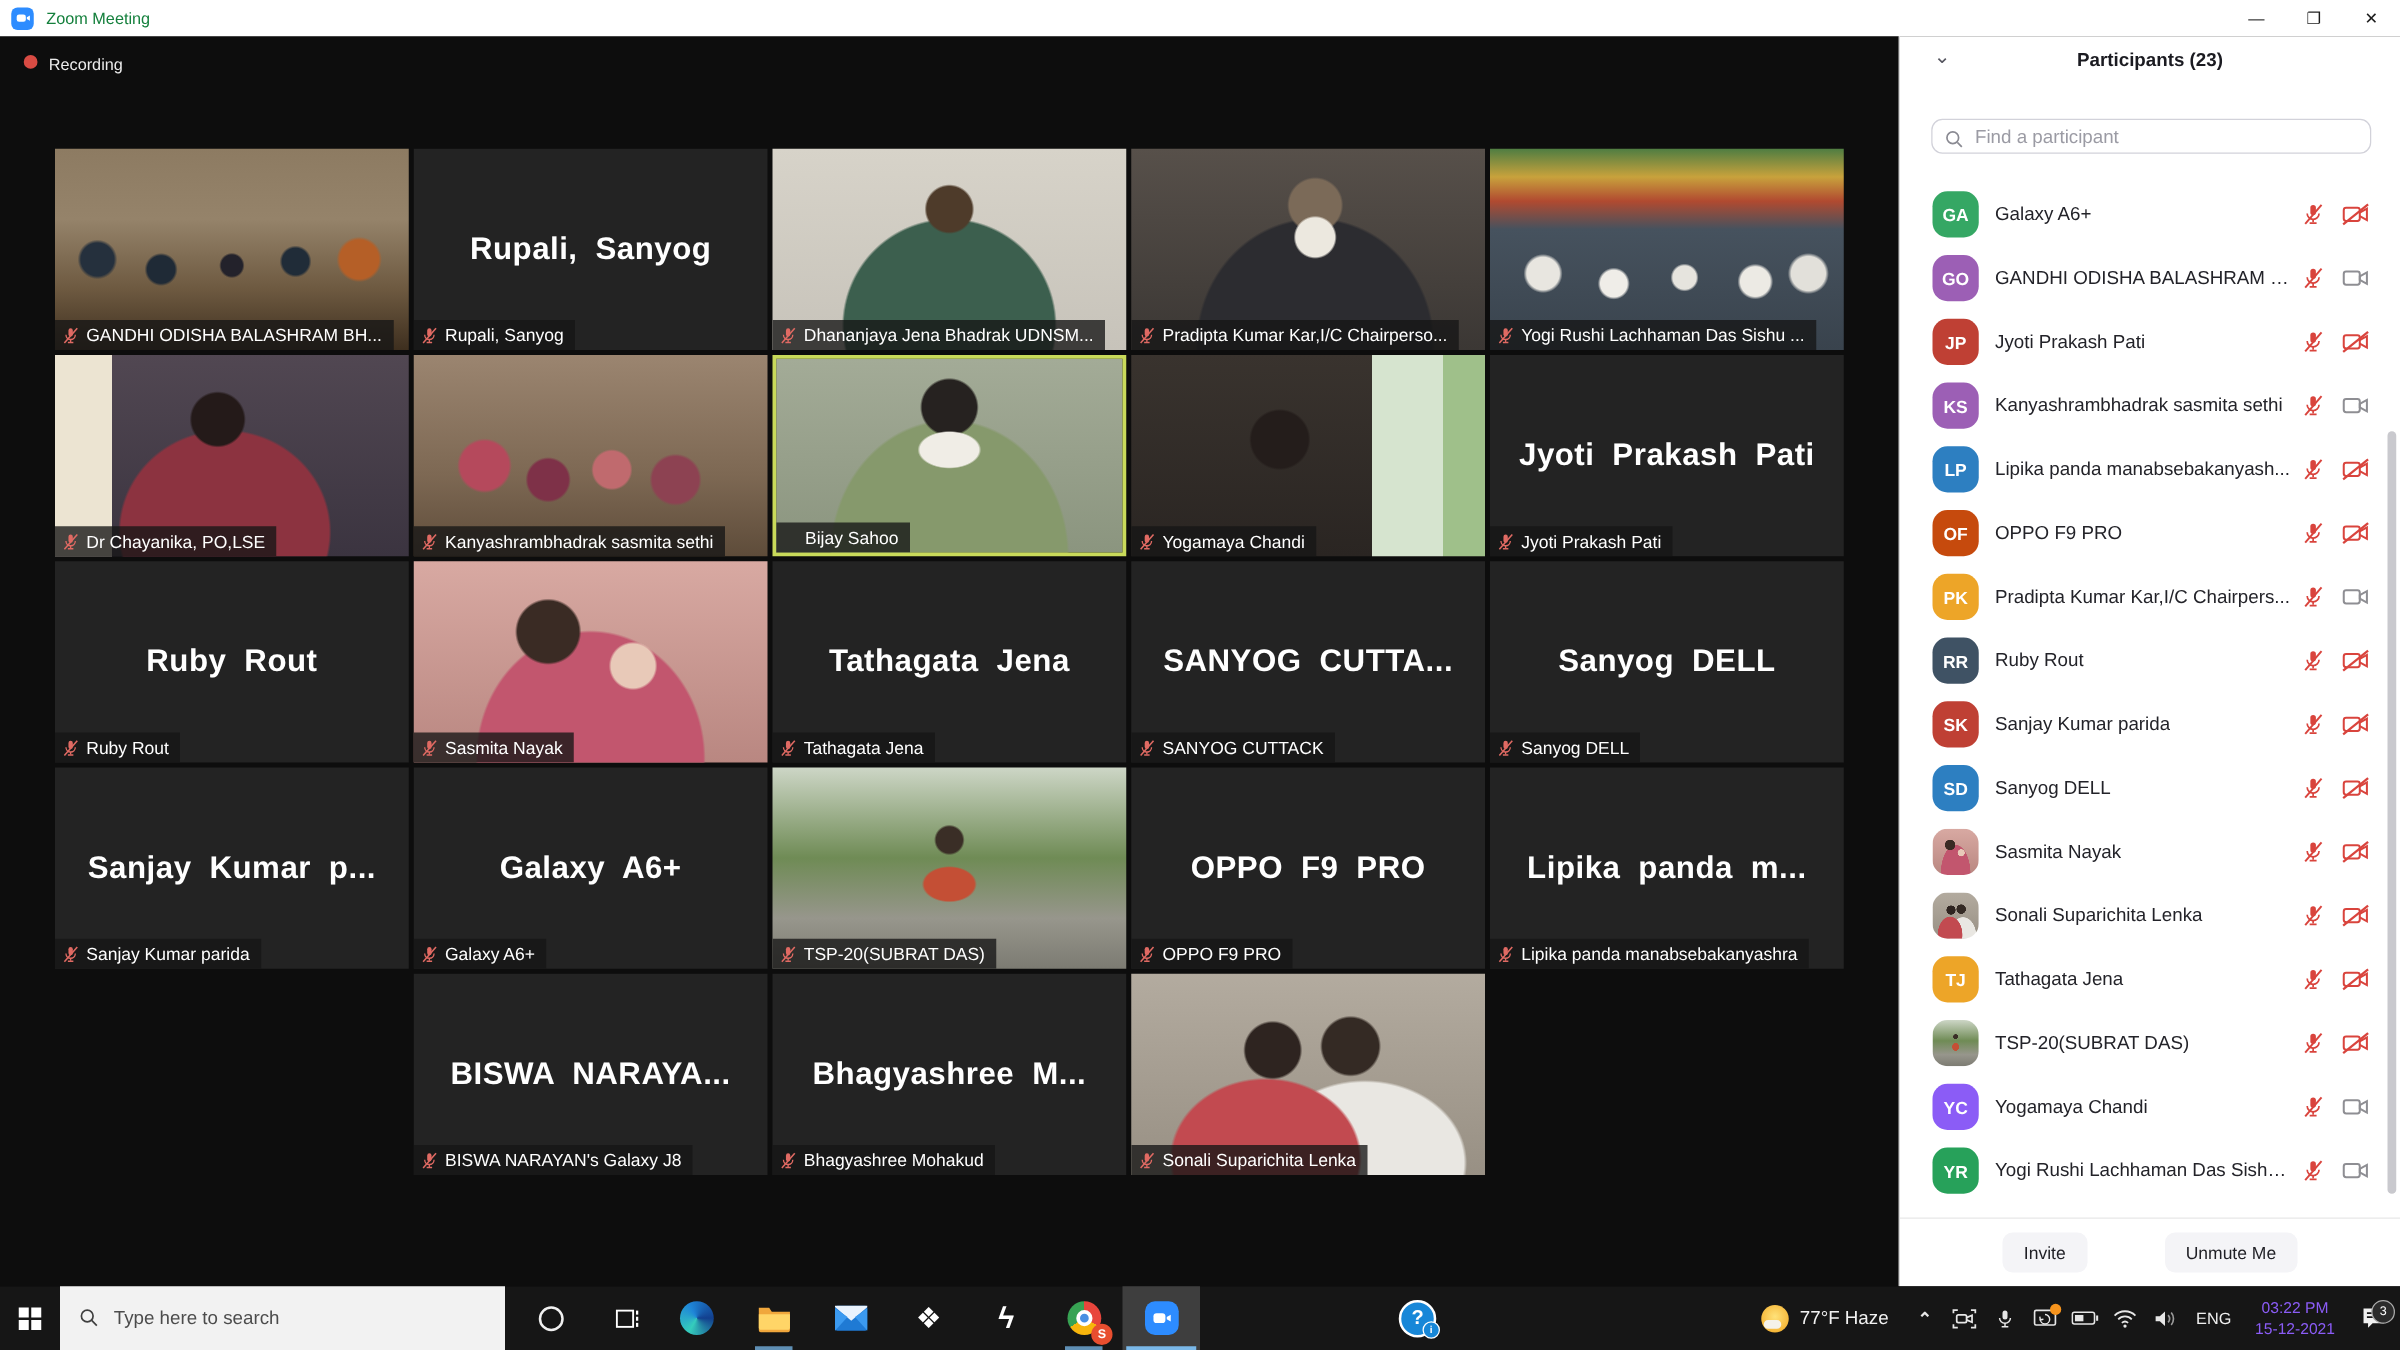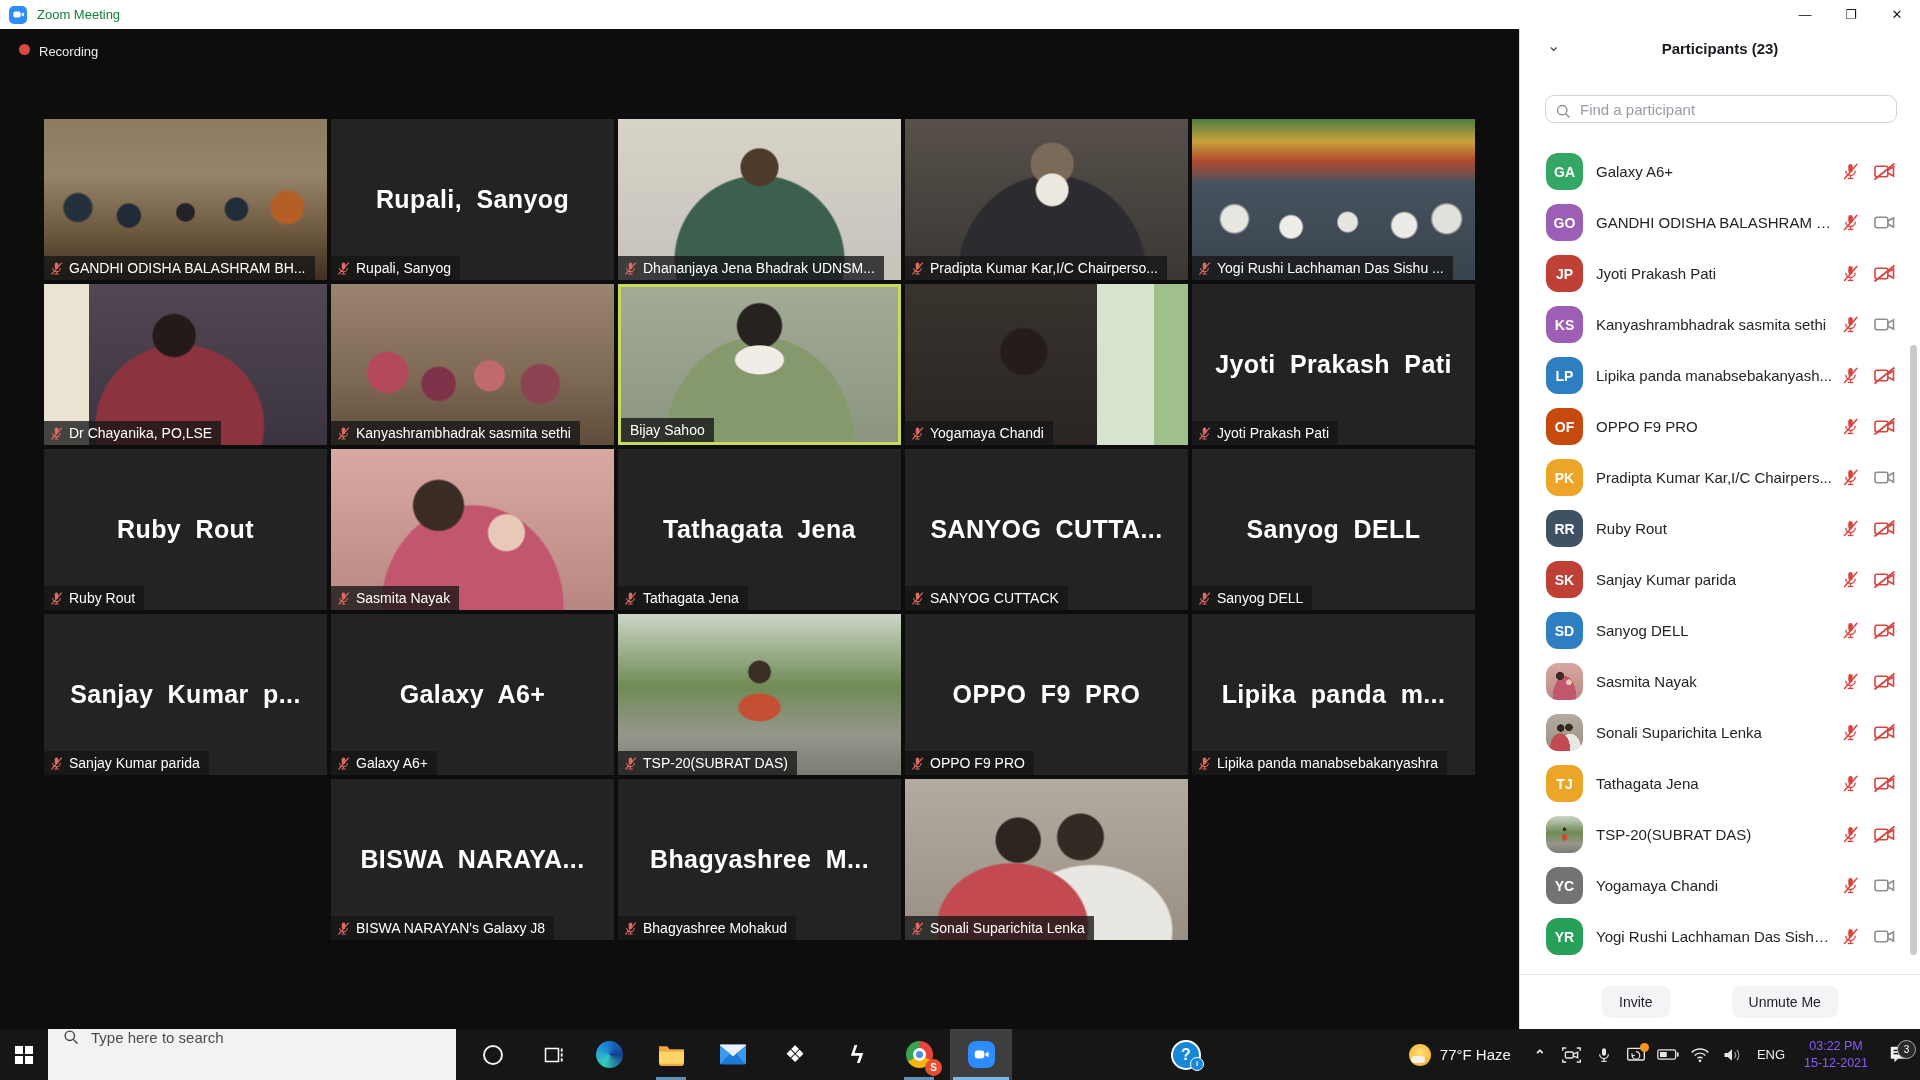--- a/index.html
+++ b/index.html
@@ -25,21 +25,21 @@
   .grid{position:absolute;top:90px;left:44px;width:1431px;display:flex;flex-direction:column;gap:4px}
   .grow{display:flex;gap:4px;justify-content:center}
   .tile{width:283px;height:161px;background:#232323;position:relative;box-sizing:border-box;overflow:hidden}
   .tile.active{border:3px solid #c9da5a}
   .center-name{position:absolute;inset:0;display:flex;align-items:center;justify-content:center;
                color:#fff;font-weight:bold;font-size:25px;word-spacing:7px;letter-spacing:.4px;
                white-space:nowrap}
   .chip{position:absolute;left:0;bottom:0;background:rgba(22,22,22,.78);color:#fff;font-size:14px;
         display:flex;align-items:center;gap:5px;padding:4px 9px 4px 5px;max-width:272px;
         white-space:nowrap;overflow:hidden;box-sizing:border-box}
-  .chip.nomic{padding-left:9px}
+  .chip.nomic{padding-left:23px}
 
   
   .v-classroom1{background:
     radial-gradient(circle at 12% 55%,#25303d 0 5%,transparent 6%),
     radial-gradient(circle at 30% 60%,#1f2a36 0 5%,transparent 6%),
     radial-gradient(circle at 50% 58%,#23222b 0 5%,transparent 6%),
     radial-gradient(circle at 68% 56%,#202c38 0 5%,transparent 6%),
     radial-gradient(circle at 86% 55%,#b55f27 0 6%,transparent 7%),
     linear-gradient(180deg,#8d7b62 0%,#95836a 35%,#6d5940 70%,#3e2f1f 100%)}
   .v-man-wall{background:
@@ -122,21 +122,21 @@
   
   .taskbar{position:absolute;top:1029px;left:0;width:1920px;height:51px;background:#161616;
            display:flex;align-items:stretch;color:#e6e6e6;z-index:40}
   .tb-cell{width:48px;display:flex;align-items:center;justify-content:center;position:relative;flex:0 0 auto}
   .tb-cell.app{width:62px}
   .tb-cell.underline::after{content:"";position:absolute;bottom:0;left:16px;right:16px;height:3px;background:#5f8fb4}
   .tb-cell.activeapp{background:#3e3e3e}
   .tb-cell.activeapp::after{content:"";position:absolute;bottom:0;left:3px;right:3px;height:3px;background:#7ab8e8}
   .win-logo{display:grid;grid-template-columns:8px 8px;grid-template-rows:8px 8px;gap:2px}
   .win-logo i{background:#fff;display:block}
-  .tb-search{width:408px;background:#f2f2f2;display:flex;gap:11px;
+  .tb-search{width:356px;background:#f2f2f2;display:flex;align-items:center;gap:11px;
              padding-left:15px;box-sizing:border-box;flex:0 0 auto}
   .tb-search-text{font-size:15px;color:#4c4c4c}
   .cortana{width:20px;height:20px;border:2.5px solid #f0f0f0;border-radius:50%;box-sizing:border-box}
   .edge{width:27px;height:27px;border-radius:50%;background:conic-gradient(from 210deg,#35cdbc,#1f86d8,#123f8e,#35cdbc)}
   .dropbox-glyph{font-size:23px;color:#fff;line-height:1}
   .lightning-glyph{font-size:24px;color:#fff;font-weight:bold;line-height:1}
   .chrome{width:27px;height:27px;border-radius:50%;position:relative;
           background:conic-gradient(#e8453c 0 33%,#f7b50c 0 66%,#37a353 0)}
   .chrome::after{content:"";position:absolute;inset:7px;background:#4a90e2;border:3px solid #fff;border-radius:50%}
   .chrome-badge{position:absolute;right:8px;bottom:4px;width:17px;height:17px;border-radius:50%;
@@ -739,21 +739,21 @@
             <line x1="4" y1="21.5" x2="20.5" y2="2.5" stroke="#d9443d" stroke-width="2"></line>
           </svg>
           <svg width="23" height="19" viewBox="0 0 24 20">
             <rect x="2" y="4.5" width="13.5" height="11" rx="2" fill="none" stroke="#d9443d" stroke-width="1.7"></rect>
             <path d="M15.5,8.5 L21.5,5.2 v9.6 L15.5,11.5" fill="none" stroke="#d9443d" stroke-width="1.7"></path>
             <line x1="1.5" y1="18.5" x2="22.5" y2="1.5" stroke="#d9443d" stroke-width="1.9"></line>
           </svg>
         </span>
       </div>
       <div class="prow">
-        <div class="avatar" style="background: #737373; text-align: center;">YC</div>
+        <div class="avatar" style="background: #8b5cf6; text-align: center;">YC</div>
         <span class="pname">Yogamaya Chandi</span>
         <span class="picons">
           <svg width="19" height="19" viewBox="0 0 24 24">
             <rect x="9.2" y="2.5" width="5.6" height="10.5" rx="2.8" fill="#d9443d"></rect>
             <path d="M6,11 a6,6 0 0 0 12,0" fill="none" stroke="#d9443d" stroke-width="1.7"></path>
             <line x1="12" y1="17" x2="12" y2="20" stroke="#d9443d" stroke-width="1.7"></line>
             <line x1="8.5" y1="20.8" x2="15.5" y2="20.8" stroke="#d9443d" stroke-width="1.7"></line>
             <line x1="4" y1="21.5" x2="20.5" y2="2.5" stroke="#d9443d" stroke-width="2"></line>
           </svg>
           <svg width="23" height="19" viewBox="0 0 24 20">

